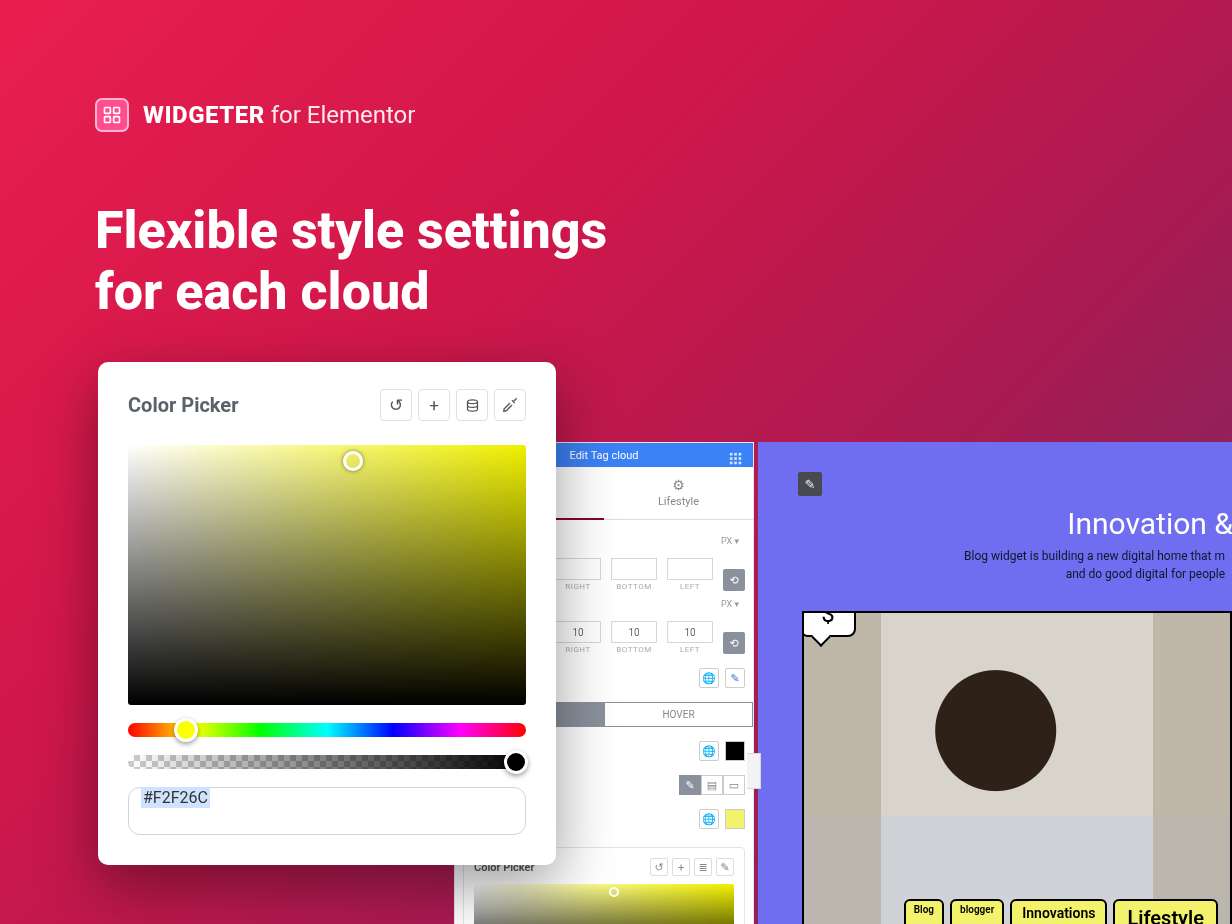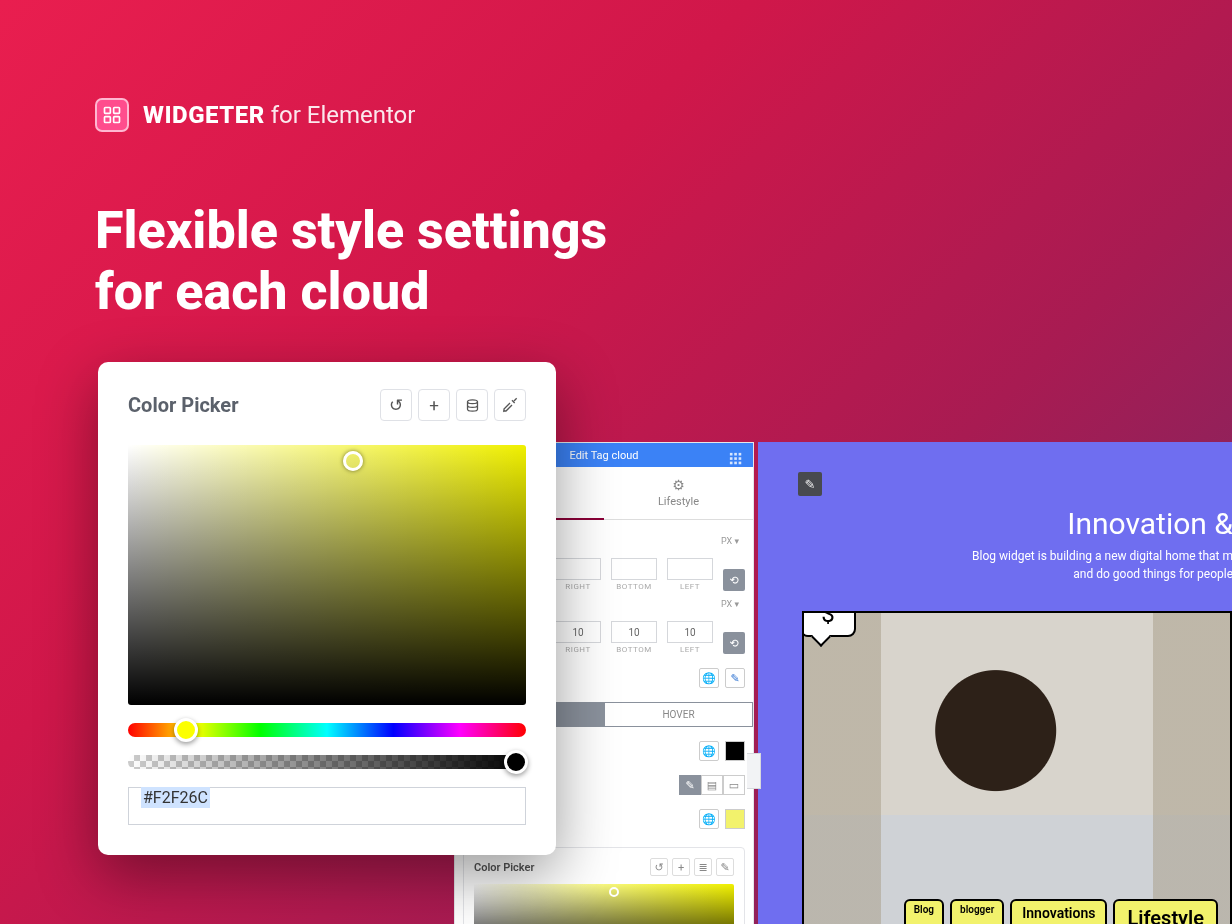--- a/index.html
+++ b/index.html
@@ -98,23 +98,23 @@
     repeating-conic-gradient(#ccc 0 25%, #fff 0 50%);
   background-size: auto, 12px 12px;
 }
 .alpha-thumb {
   position:absolute; top:-5px; right:-2px;
   width:24px;height:24px;border-radius:50%;
   background:#000;border:3px solid #fff; box-shadow:0 2px 5px rgba(0,0,0,.4);
 }
 .hex-input {
   margin-top: 18px;
-  width: 100%; height: 38px;
+  width: 100%; height: 48px;
   border:1px solid #cfd3da;
-  border-radius: 0;
+  border-radius: 12px;
   padding: 0 12px;
   font-size: 16px;
   color:#333;
   background: #fff;
 }
 .hex-input .sel { background:#cfe3ff; padding:1px 2px; }
 
 
 .side-panel {
   position:absolute;
@@ -187,21 +187,21 @@
   background:#6f6ef0;
   z-index:5;
   padding:30px 0 0 30px;
   overflow:hidden;
 }
 .edit-chip {
   width:24px;height:24px;background:#484a4f;color:#eee;
   display:flex;align-items:center;justify-content:center;border-radius:2px;font-size:13px;margin-bottom:10px;margin-left:10px;
 }
 .preview-title {color:#fff;font-size:30px;font-weight:400;text-align:right;}
-.preview-sub {color:#ffffff;font-size:12px;text-align:right;padding-right:0;line-height:1.5;margin-top:6px;}
+.preview-sub {color:#0f172a;font-size:12px;text-align:right;padding-right:8px;line-height:1.5;margin-top:6px;}
 
 .card {
   position:relative;
   margin-top:28px;
   margin-left:14px;
   border:2px solid #000;
   background:#bfb9aa;
   width:430px;
   height:340px;
   overflow:hidden;
@@ -405,21 +405,21 @@
     </div>
   </div>
   <div class="panel-drag"></div>
 </div>
 
 <div class="preview-panel">
   <div class="edit-chip">✎</div>
   <div class="preview-title">Innovation &amp;</div>
   <div class="preview-sub">
     <span>Blog widget is building a new digital home that m</span><br>
-    <span>and do good things for people</span>
+    <span>and do good digital for people</span>
   </div>
   <div class="card">
     <div class="bubble">
       <span>$</span>
     </div>
     <div class="photo"></div>
     <div class="tag-row">
       <span class="tag sm">Blog</span>
       <span class="tag sm">blogger</span>
       <span class="tag md">Innovations</span>

